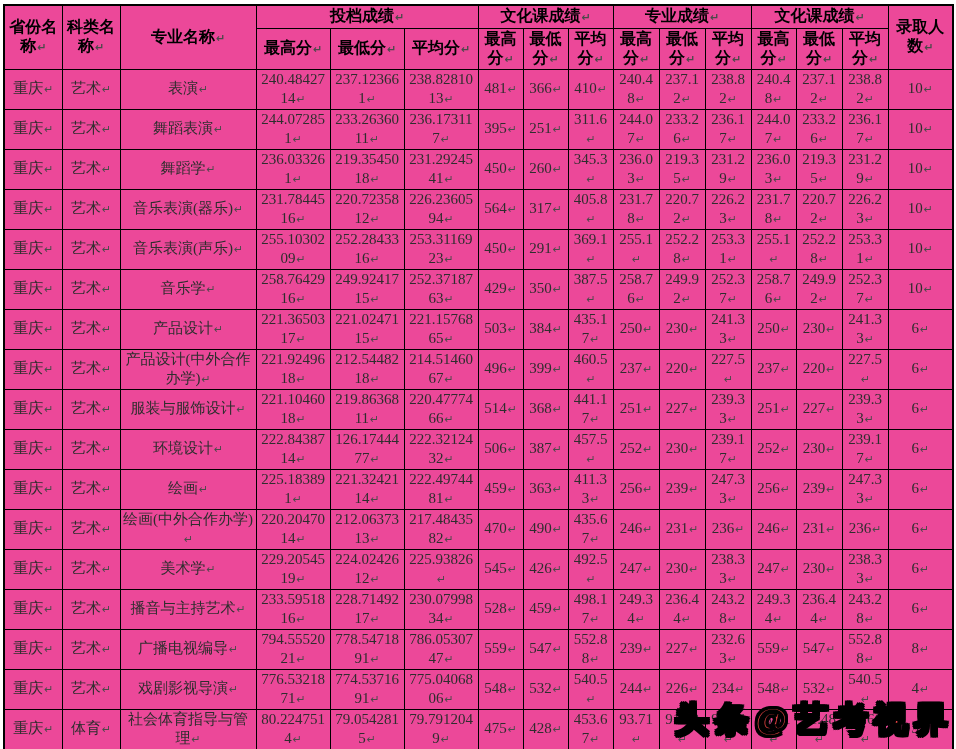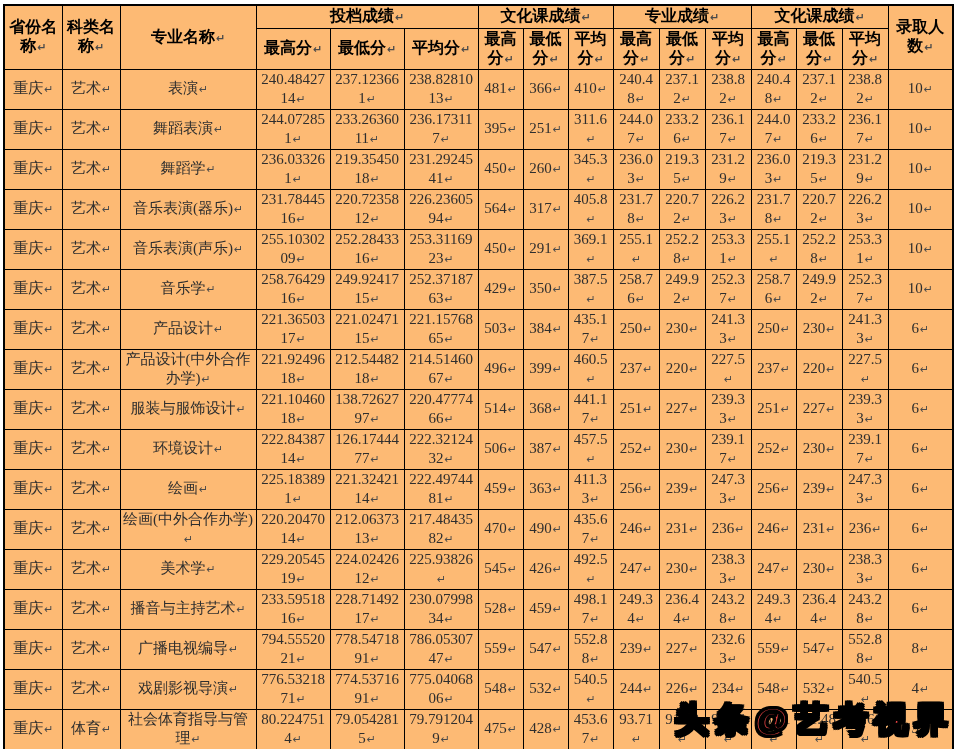--- a/index.html
+++ b/index.html
@@ -8,21 +8,21 @@
     background: #ffffff;
     font-family: "Liberation Serif", "DejaVu Serif", serif;
     position: relative;
     overflow: hidden;
   }
   .doc-wrap { position: absolute; left: 3px; top: 4px; width: 950px; }
   table.score-table {
     border-collapse: collapse;
     table-layout: fixed;
     width: 949px;
-    background: #fdba74;
+    background: #ec4899;
   }
   .score-table th, .score-table td {
     border: 1px solid #000;
     text-align: center;
     vertical-align: middle;
     padding: 0 2px;
     word-break: break-all;
     line-height: 19px;
   }
   .score-table { border: 2px solid #000; }
@@ -265,21 +265,21 @@
     <td>220</td>
     <td>227.5</td>
     <td>6</td>
   </tr>
 
   <tr>
     <td>重庆</td>
     <td>艺术</td>
     <td>服装与服饰设计</td>
     <td>221.1046018</td>
-    <td>138.7262797</td>
+    <td>219.8636811</td>
     <td>220.4777466</td>
     <td>514</td>
     <td>368</td>
     <td>441.17</td>
     <td>251</td>
     <td>227</td>
     <td>239.33</td>
     <td>251</td>
     <td>227</td>
     <td>239.33</td>

